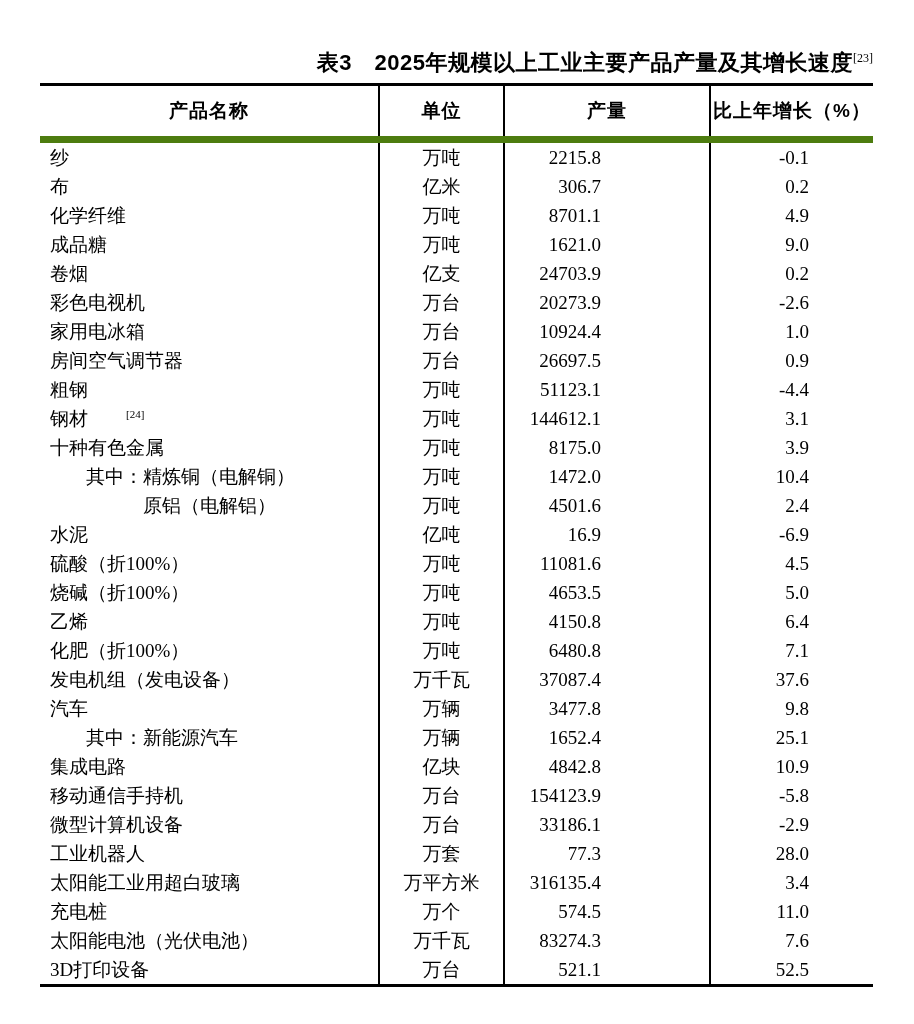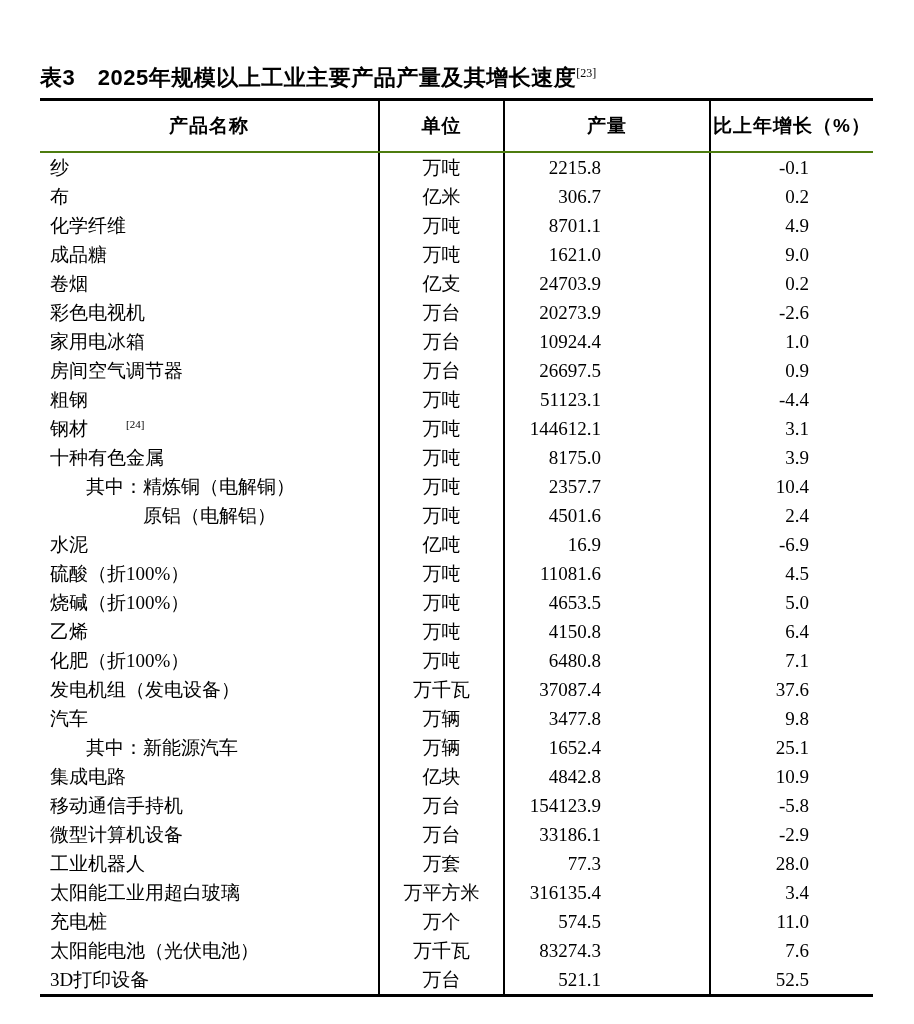--- a/index.html
+++ b/index.html
@@ -13,22 +13,22 @@
     color: #000000;
     font-family: "Liberation Serif", "DejaVu Serif", serif;
     overflow: hidden;
   }
   .sheet {
     padding-left: 40px;
   }
   .title {
     margin: 0;
     width: 833px;
-    padding: 58px 0 5px 0;
-    text-align: left;
+    padding: 43px 0 5px 0;
+    text-align: right;
     font-family: "Liberation Sans", "DejaVu Sans", sans-serif;
     font-weight: 700;
     font-size: 22px;
     line-height: 30px;
     letter-spacing: 0.5px;
   }
   .title sup {
     font-family: "Liberation Serif", "DejaVu Serif", serif;
     font-weight: 400;
     font-size: 12px;
@@ -46,21 +46,21 @@
   col.col-output  { width: 206px; }
   col.col-growth  { width: 163px; }
 
   thead th {
     height: 50px;
     padding: 0;
     font-family: "Liberation Sans", "DejaVu Sans", sans-serif;
     font-weight: 700;
     font-size: 19px;
     text-align: center;
-    border-bottom: 2px solid #4d7c0f;
+    border-bottom: 7px solid #4d7c0f;
     letter-spacing: 1px;
   }
   .c2, .c3, .c4 { border-left: 2px solid #000; }
 
   tbody td {
     height: 29px;
     padding: 0;
     font-size: 19px;
     line-height: 29px;
     white-space: nowrap;
@@ -159,21 +159,21 @@
         </tr>
         <tr>
           <td class="c1 name"><span>十种有色金属</span></td>
           <td class="c2 unit">万吨</td>
           <td class="c3 output">8175.0</td>
           <td class="c4 growth">3.9</td>
         </tr>
         <tr>
           <td class="c1 name indent-1"><span>其中：精炼铜（电解铜）</span></td>
           <td class="c2 unit">万吨</td>
-          <td class="c3 output">2357.7</td>
+          <td class="c3 output">1472.0</td>
           <td class="c4 growth">10.4</td>
         </tr>
         <tr>
           <td class="c1 name indent-2"><span>原铝（电解铝）</span></td>
           <td class="c2 unit">万吨</td>
           <td class="c3 output">4501.6</td>
           <td class="c4 growth">2.4</td>
         </tr>
         <tr>
           <td class="c1 name"><span>水泥</span></td>

